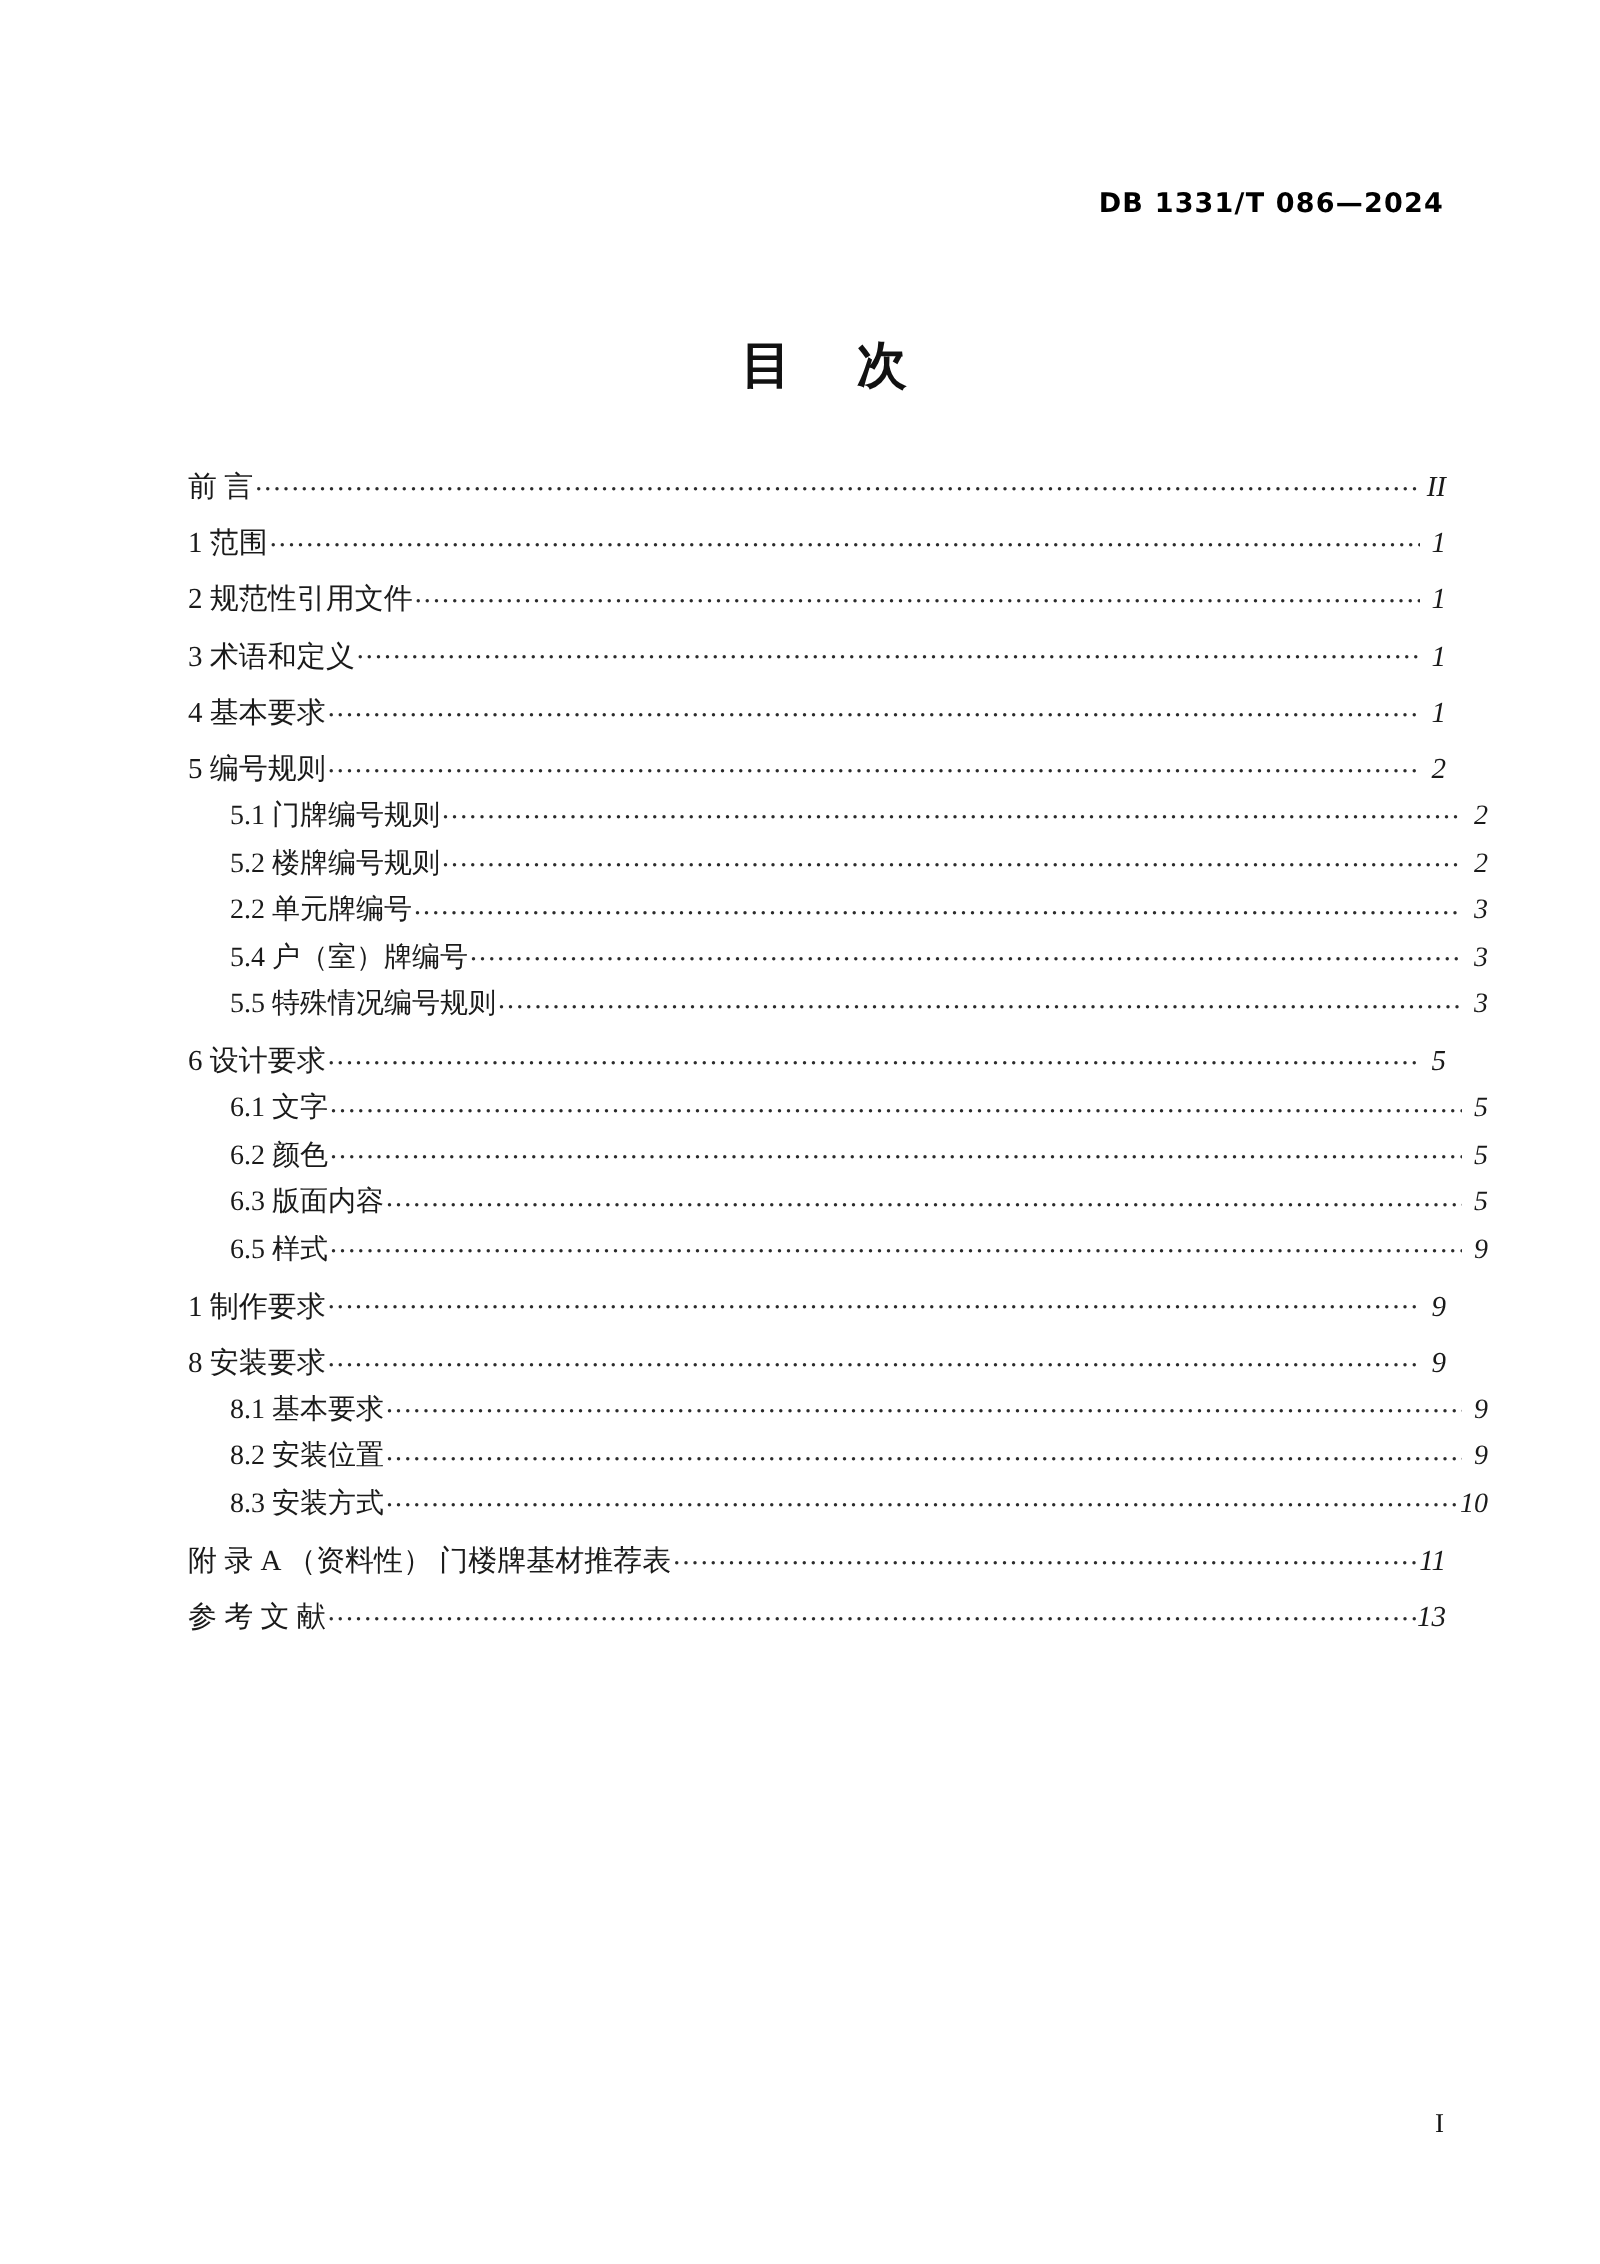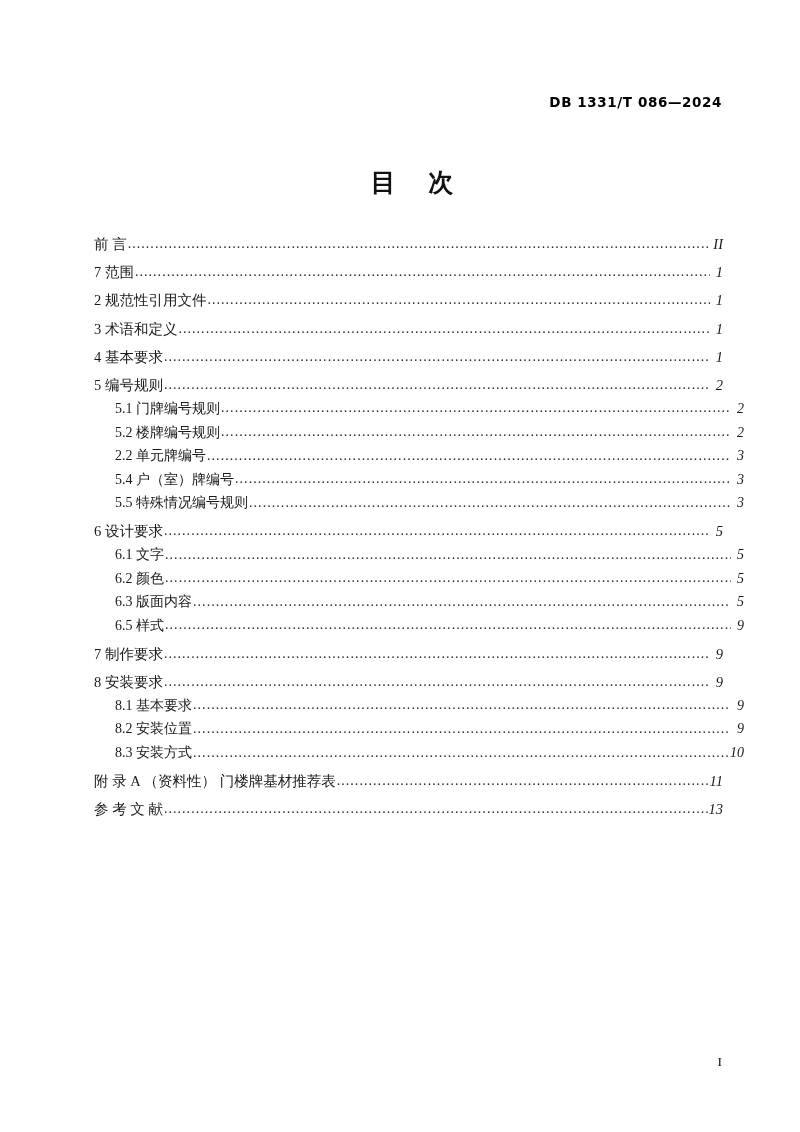--- a/index.html
+++ b/index.html
@@ -53,21 +53,21 @@
   
   .toc {
     position: absolute;
     top: 236px;
     left: 94px;
     width: 629px;
   }
 
   .toc-entry {
     display: flex;
-    align-items: flex-end;
+    align-items: flex-start;
     width: 100%;
     font-size: 14.5px;
     line-height: 1.15;
     color: #1a1a1a;
     white-space: nowrap;
   }
 
   .toc-entry .label {
     flex: 0 0 auto;
     padding-right: 1px;
@@ -129,21 +129,21 @@
 
   <div class="toc-title">目    次</div>
 
   <div class="toc" id="toc-list">
       <div class="toc-entry level-1 spaced">
         <span class="label">前        言</span>
         <span class="leader"></span>
         <span class="pageno">II</span>
       </div>
       <div class="toc-entry level-1">
-        <span class="label">7 范围</span>
+        <span class="label">1 范围</span>
         <span class="leader"></span>
         <span class="pageno">1</span>
       </div>
       <div class="toc-entry level-1">
         <span class="label">2 规范性引用文件</span>
         <span class="leader"></span>
         <span class="pageno">1</span>
       </div>
       <div class="toc-entry level-1">
         <span class="label">3 术语和定义</span>
@@ -204,21 +204,21 @@
         <span class="label">6.3 版面内容</span>
         <span class="leader"></span>
         <span class="pageno">5</span>
       </div>
       <div class="toc-entry level-2">
         <span class="label">6.5 样式</span>
         <span class="leader"></span>
         <span class="pageno">9</span>
       </div>
       <div class="toc-entry level-1">
-        <span class="label">7 制作要求</span>
+        <span class="label">1 制作要求</span>
         <span class="leader"></span>
         <span class="pageno">9</span>
       </div>
       <div class="toc-entry level-1">
         <span class="label">8 安装要求</span>
         <span class="leader"></span>
         <span class="pageno">9</span>
       </div>
       <div class="toc-entry level-2">
         <span class="label">8.1 基本要求</span>

